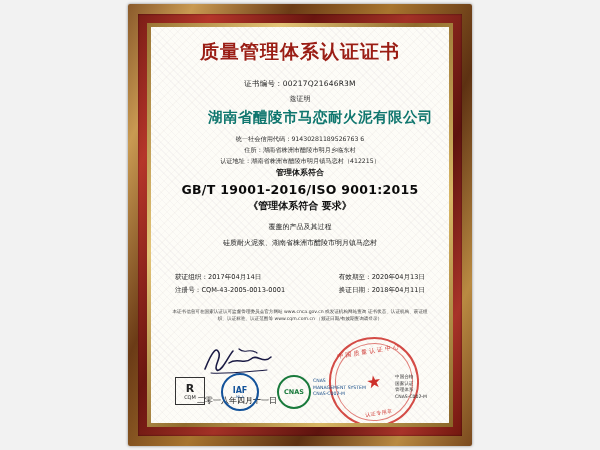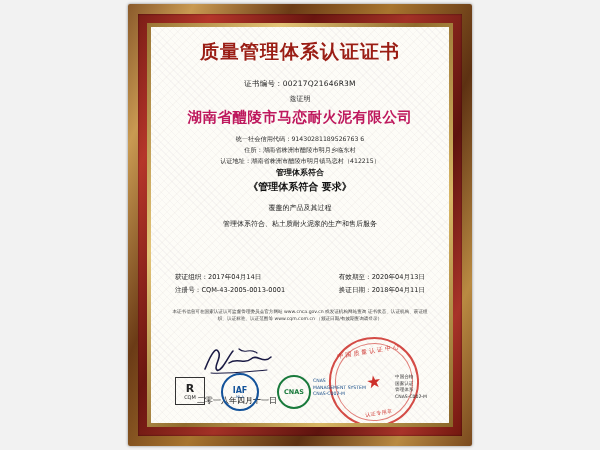--- a/index.html
+++ b/index.html
@@ -87,23 +87,24 @@
     left: 16px; right: 16px; top: 52px;
     text-align: center;
     color: #1c1c1c;
   }
   .row { margin: 0 0 3px 0; }
   .cert-no { font-size: 7.5px; letter-spacing: .2px; }
   .hereby { font-size: 7px; margin-top: 5px; color: #333; }
   .company {
     font-size: 14.5px;
     font-weight: bold;
-    color: #be185d;
+    color: #0f766e;
     margin: 4px 0 7px 0;
     letter-spacing: .5px;
+    text-align: right;
   }
   .meta { font-size: 6.2px; line-height: 1.75; color: #2a2a2a; }
   .conform {
     font-size: 8px;
     font-weight: bold;
     margin-top: 0;
     color: #111;
   }
   .standard {
     font-size: 12.5px;
@@ -278,23 +279,24 @@
               <span>证书编号：</span><span>00217Q21646R3M</span>
             </div>
             <div class="row hereby">兹证明</div>
             <div class="row company">湖南省醴陵市马恋耐火泥有限公司</div>
             <div class="meta">
               <div>统一社会信用代码：91430281189526763 6</div>
               <div>住所：湖南省株洲市醴陵市明月乡临东村</div>
               <div>认证地址：湖南省株洲市醴陵市明月镇马恋村（412215）</div>
             </div>
             <div class="conform">管理体系符合</div>
+            <div class="standard">GB/T 19001-2016/ISO 9001:2015</div>
             <div class="standard-cn">《管理体系符合  要求》</div>
             <div class="scope-label">覆盖的产品及其过程</div>
-            <div class="scope-text">管理体系符合、粘土质耐火泥浆的生产和售后服务</div>
+            <div class="scope-text">硅质耐火泥浆、湖南省株洲市醴陵市明月镇马恋村</div>
           </div>
 
           <div class="dates">
             <div class="line">
               <span class="cell"><span>获证组织：</span><span>2017年04月14日</span></span>
               <span class="cell"><span>有效期至：</span><span>2020年04月13日</span></span>
             </div>
             <div class="line">
               <span class="cell"><span>注册号：</span><span>CQM-43-2005-0013-0001</span></span>
               <span class="cell"><span>换证日期：</span><span>2018年04月11日</span></span>

